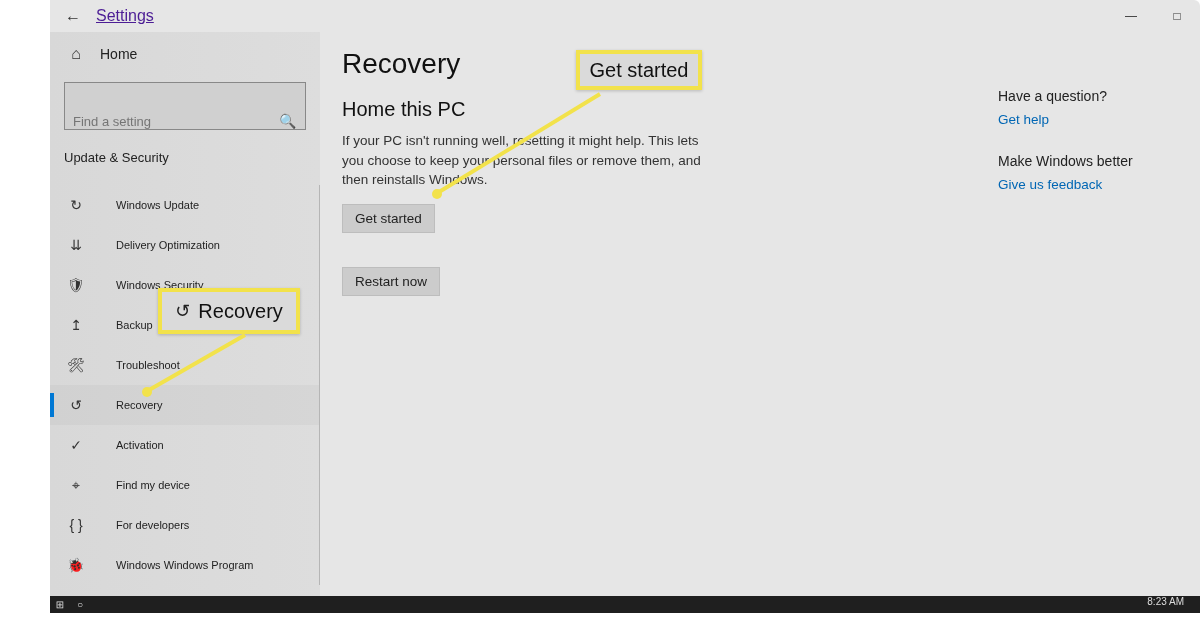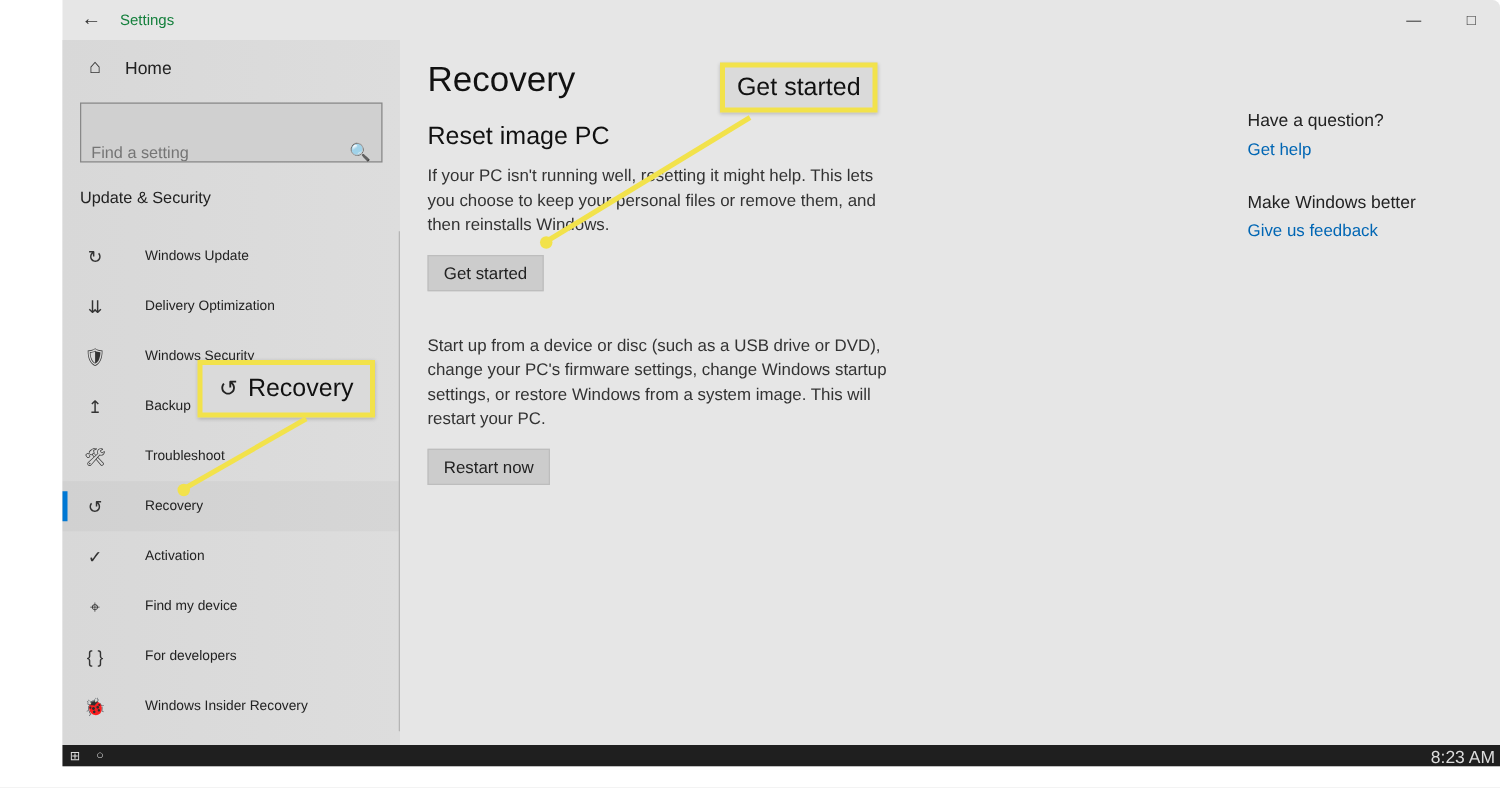--- a/index.html
+++ b/index.html
@@ -3,21 +3,21 @@
 <meta charset="utf-8">
 <style>
   * { box-sizing: border-box; margin: 0; padding: 0; font-family: "Segoe UI", Arial, sans-serif; }
   body { width: 1200px; height: 630px; overflow: hidden; background: #fff; position: relative; }
 
   .frame { position: absolute; left: 50px; top: 0; width: 1150px; height: 613px; background: #e6e6e6; }
 
   
   .titlebar { position: absolute; left: 0; top: 0; width: 100%; height: 32px; display: flex; align-items: center; }
   .titlebar .back { width: 46px; height: 32px; display:flex; align-items:center; justify-content:center; font-size:16px; color:#333; cursor:pointer;}
-  .titlebar .title { font-size: 12px; color:#15803d; margin-left: 0px; }
+  .titlebar .title { font-size: 16px; color:#4c1d95; margin-left: 0px; text-decoration: underline; }
   .win-ctrls { position:absolute; right:0; top:0; height:32px; display:flex; }
   .win-ctrls div { width:46px; height:32px; display:flex; align-items:center; justify-content:center; font-size:12px; color:#333; cursor:pointer; }
 
   
   .sidebar { position:absolute; left:0; top:32px; width:270px; bottom:0; background: linear-gradient(to right, #d8d8d8, #dddddd); }
   .home-row { display:flex; align-items:center; height:44px; padding-left:14px; cursor:pointer; }
   .home-row .ic { width:24px; text-align:center; font-size:16px; color:#333; }
   .home-row .lbl { margin-left: 12px; font-size:14px; color:#222; }
 
   .searchbox { margin: 6px 14px 10px 14px; height:48px; border:1px solid #888; background:#d0d0d0; display:flex; align-items:flex-end; padding:0 8px; position:relative; }
@@ -50,21 +50,21 @@
   .callout { position:absolute; border:4px solid #f2e24b; background:#dadada; display:flex; align-items:center; justify-content:center; pointer-events:none; box-shadow: 0 1px 3px rgba(0,0,0,0.2);}
   .callout.ic-box { justify-content:center; gap:8px; padding:0 18px; }
   .callout .cic { font-size:18px; color:#222; }
   .callout .ctxt { font-size:20px; color:#111; }
   .callout.gs-box .ctxt { font-size:20px; }
 
   svg.arrow { position:absolute; pointer-events:none; }
 
   
   .taskbar { position:absolute; left:0; bottom:0; width:100%; height:17px; background:#1f1f1f; display:flex; align-items:center; }
-  .taskbar .tray { position:absolute; right:4px; bottom:0; height:17px; display:flex; align-items:flex-end; gap:6px; color:#ddd; font-size:14px; }
+  .taskbar .tray { position:absolute; right:16px; bottom:0; height:17px; display:flex; align-items:flex-start; gap:6px; color:#ddd; font-size:10px; }
   .taskbar .tbic { width:20px; height:17px; display:flex; align-items:center; justify-content:center; color:#ddd; font-size:10px; }
 
   
   .outer { position:absolute; inset:0; border-radius:6px; overflow:hidden; }
 </style>
 </head>
 <body>
 
 <div class="outer">
 <div class="frame">
@@ -121,36 +121,35 @@
       <div class="nav-item">
         <span class="ic">⌖</span>
         <span class="lbl">Find my device</span>
       </div>
       <div class="nav-item">
         <span class="ic">{ }</span>
         <span class="lbl">For developers</span>
       </div>
       <div class="nav-item">
         <span class="ic">🐞</span>
-        <span class="lbl">Windows Insider Recovery</span>
+        <span class="lbl">Windows Windows Program</span>
       </div>
     </div>
   </div>
 
   <div class="main">
     <div class="h1">Recovery</div>
 
     <div class="block">
-      <div class="h2">Reset image PC</div>
+      <div class="h2">Home this PC</div>
       <div class="para">If your PC isn't running well, resetting it might help. This lets you choose to keep your personal files or remove them, and then reinstalls Windows.</div>
       <span class="btn">Get started</span>
     </div>
 
     <div class="block">
-      <div class="para">Start up from a device or disc (such as a USB drive or DVD), change your PC's firmware settings, change Windows startup settings, or restore Windows from a system image. This will restart your PC.</div>
       <span class="btn">Restart now</span>
     </div>
 
 
     <div class="rightcol">
       <div class="rh">Have a question?</div>
       <span class="rlnk">Get help</span>
       <div class="rh">Make Windows better</div>
       <span class="rlnk">Give us feedback</span>
     </div>

